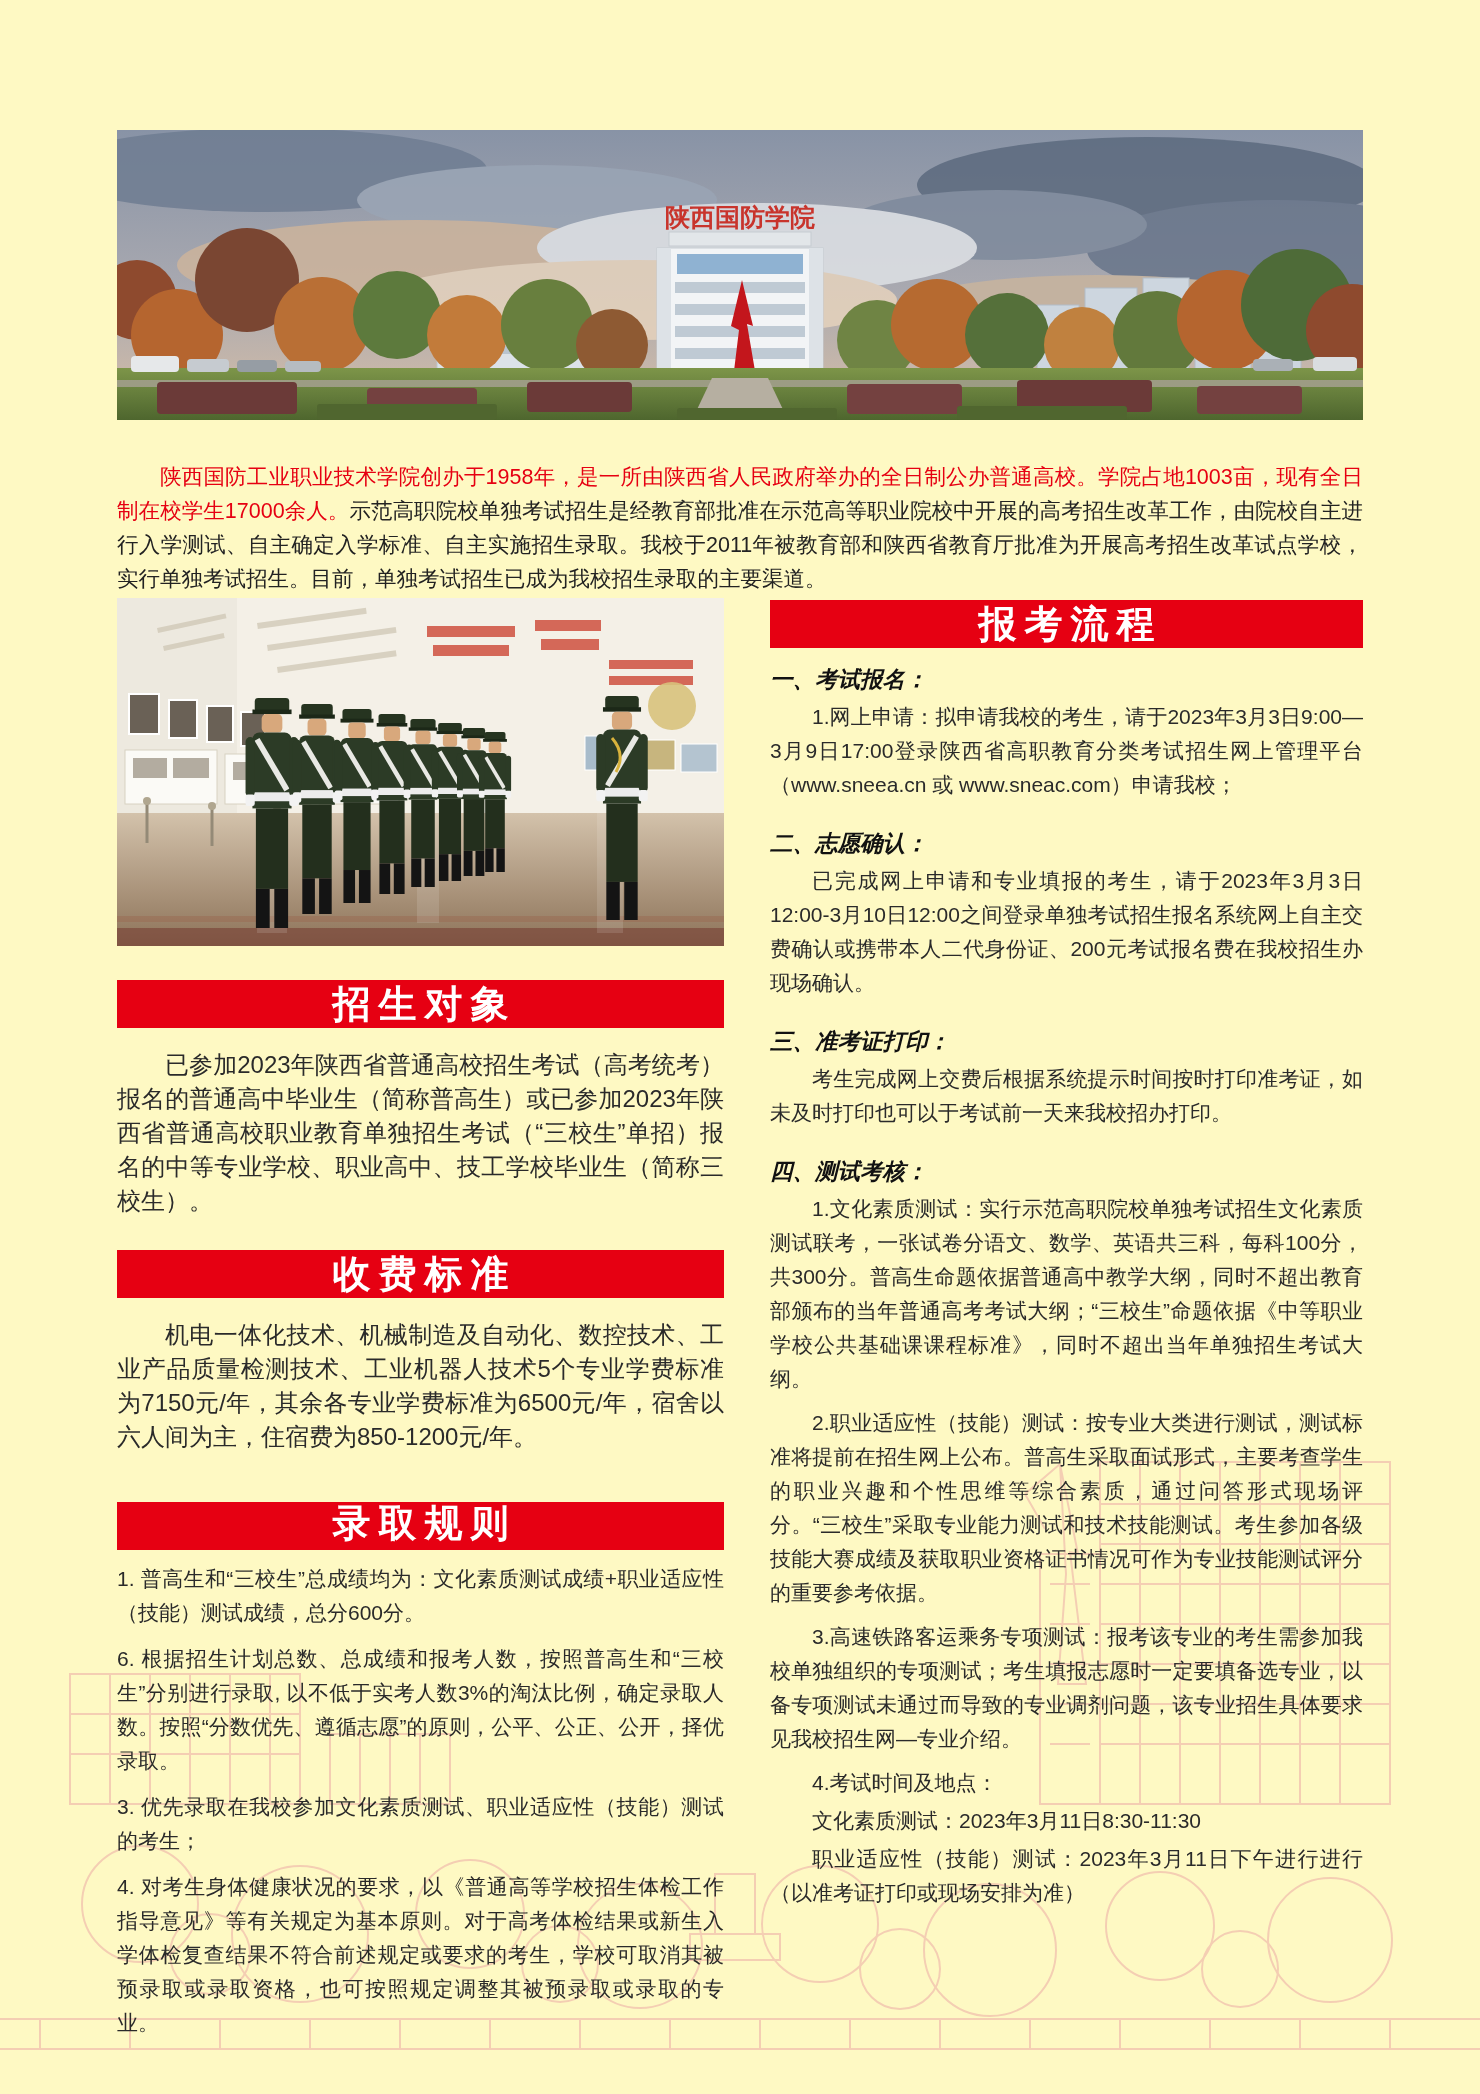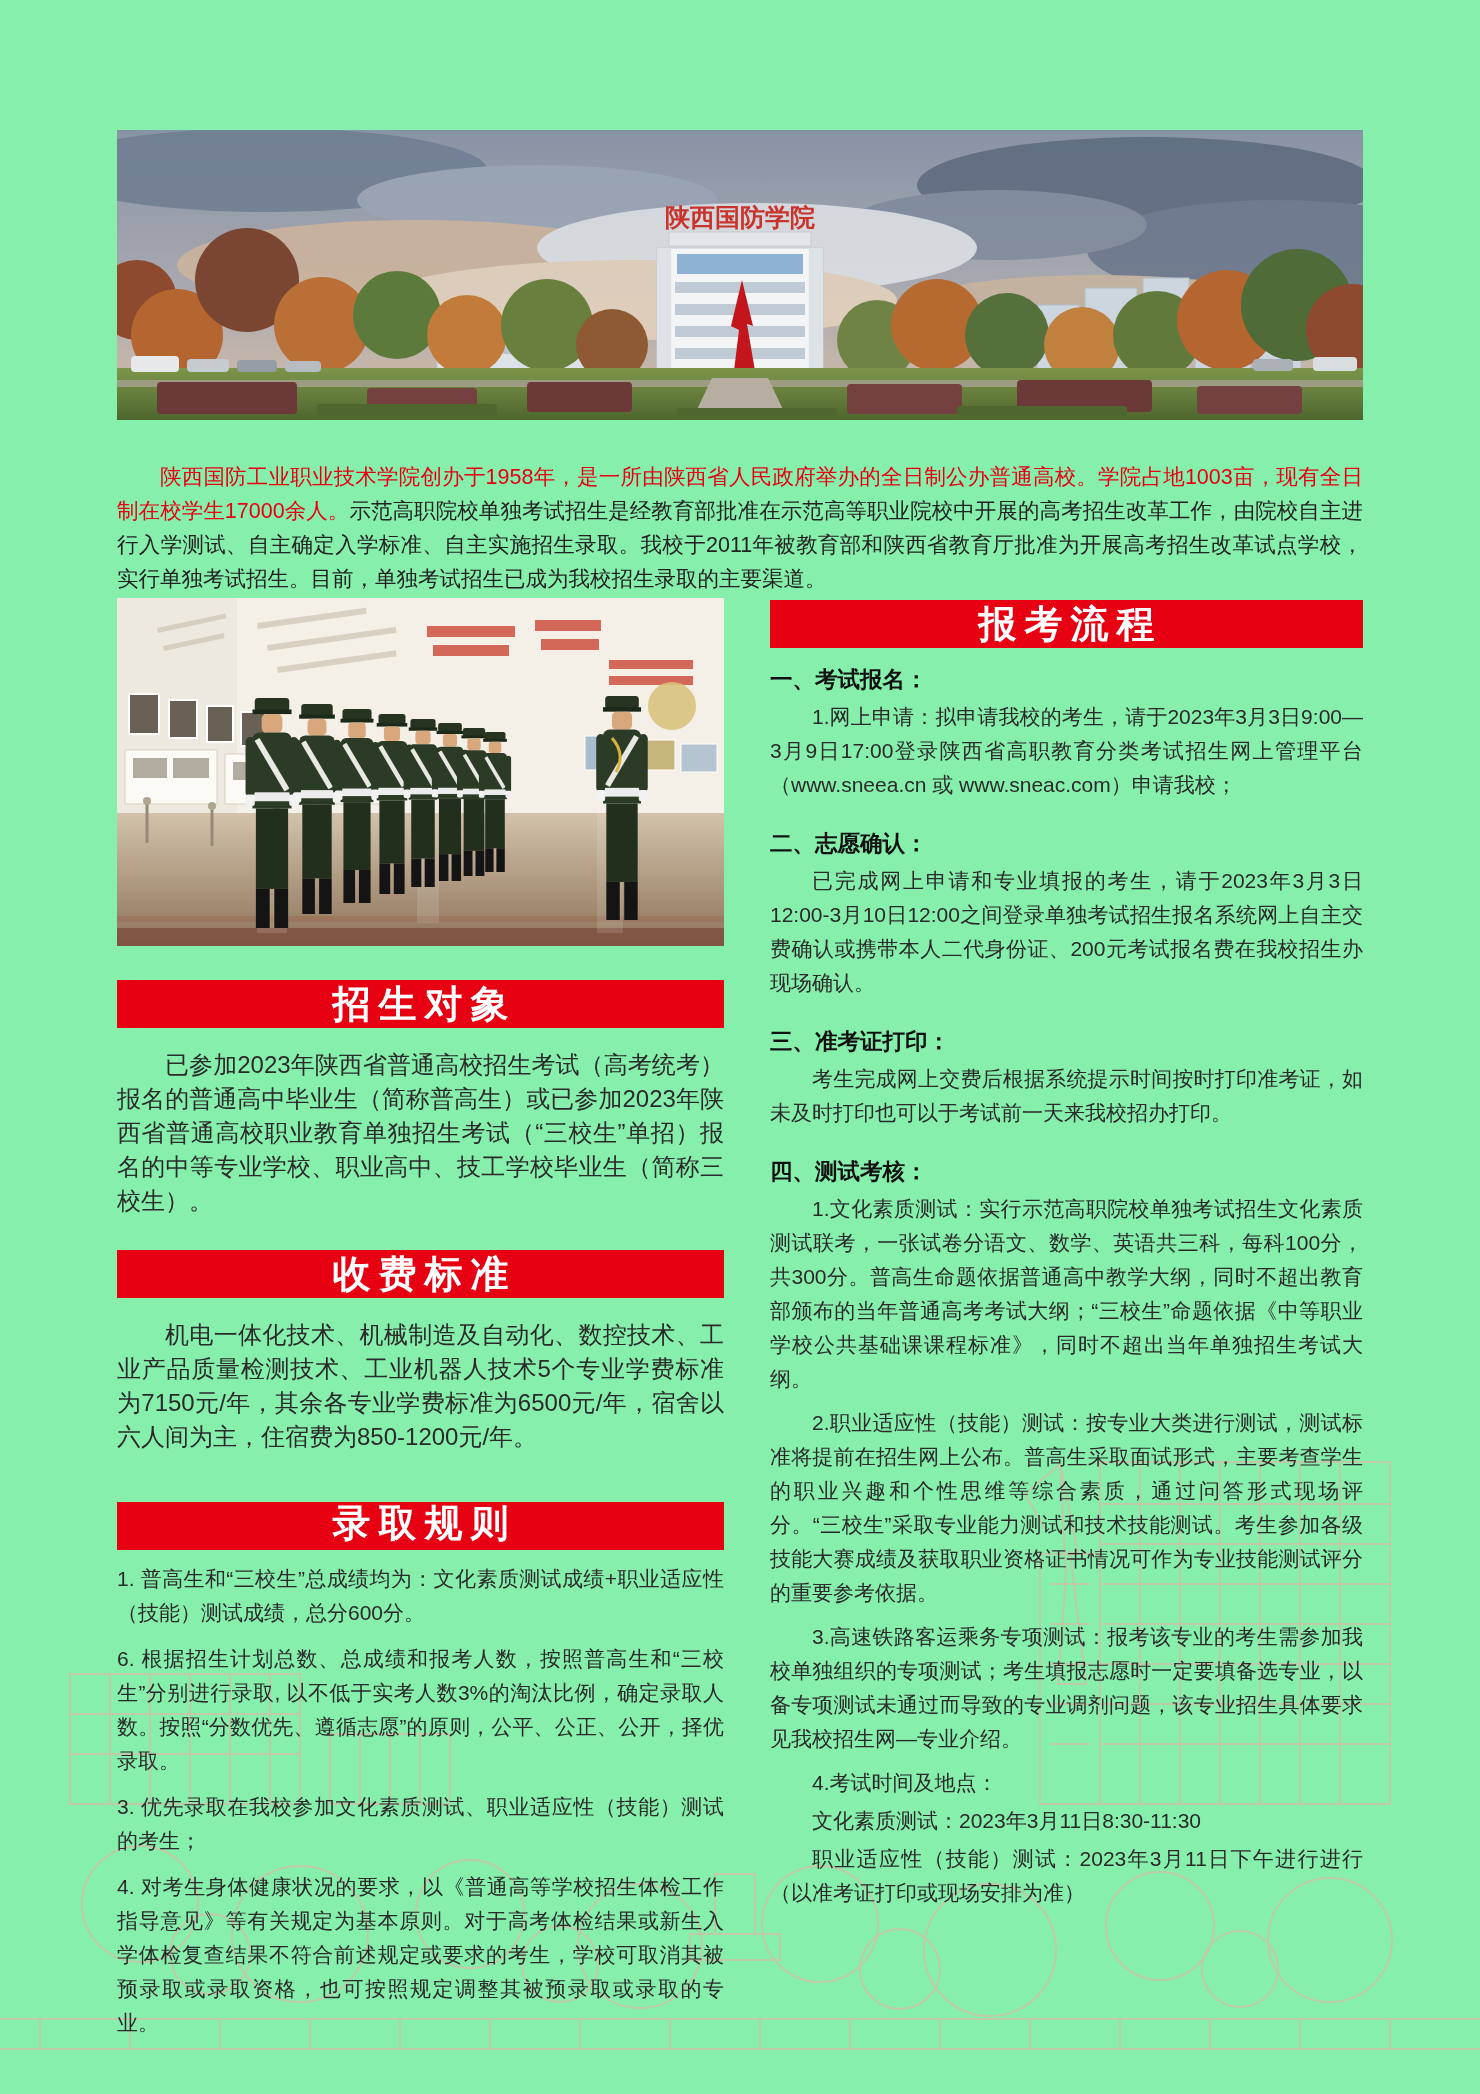--- a/index.html
+++ b/index.html
@@ -1,17 +1,17 @@
 <!DOCTYPE html>
 <html><head>
 <meta charset="utf-8">
 <style>
   html,body{margin:0;padding:0;background:#ffffff;}
   .page{
-    position:relative;width:1480px;height:2094px;margin:0 auto;background:#86efac;
+    position:relative;width:1480px;height:2094px;margin:0 auto;background:#fef9c3;
     overflow:hidden;font-family:"Liberation Sans","DejaVu Sans",sans-serif;color:#262626;
   }
   .content{position:relative;z-index:1;}
   
   .watermark{position:absolute;left:0;bottom:0;width:1480px;height:660px;z-index:0;pointer-events:none;}
   
   .hero{position:absolute;left:117px;top:130px;width:1246px;height:290px;overflow:hidden;}
   .hero svg{display:block;width:100%;height:100%;}
   
   .intro{
@@ -32,21 +32,21 @@
   .b2{margin-top:32px;}
   .b3{margin-top:48px;font-family:Liberation Mono, monospace;}
   .para{
     margin:20px 0 0 0;font-size:24px;line-height:34px;text-align:justify;text-indent:2em;color:#2a2a2a;
   }
   .rule-item{
     margin:12px 0 0 0;font-size:21px;line-height:34px;text-align:justify;color:#2a2a2a;
   }
   .rule-item:first-of-type{margin-top:16px;}
   .sec-h{
-    margin:26px 0 0 0;font-size:22.5px;font-weight:bold;color:#111;line-height:32px;
+    margin:26px 0 0 0;font-size:22.5px;font-weight:bold;color:#111;line-height:32px;font-style:italic;
   }
   .sec-h.first{margin-top:16px;}
   .rp{
     margin:4px 0 0 0;font-size:21px;line-height:34px;text-align:justify;text-indent:2em;color:#2a2a2a;
   }
   .rp.gap{margin-top:10px;}
   svg text{font-family:"Liberation Sans","DejaVu Sans",sans-serif;}
 </style>
 </head>
 <body>

